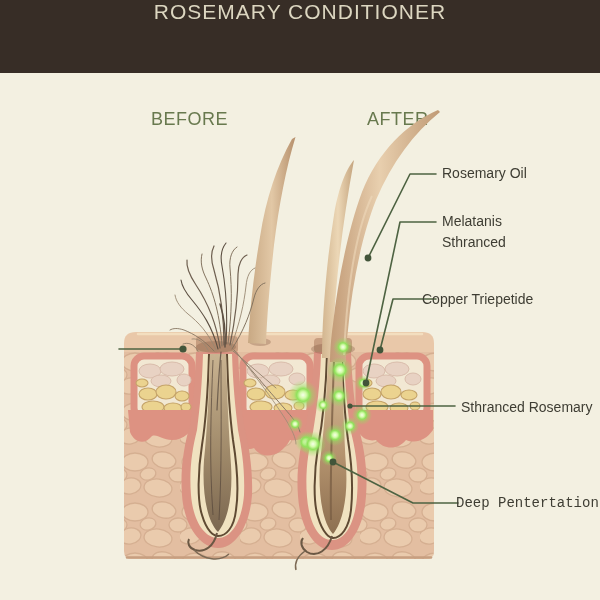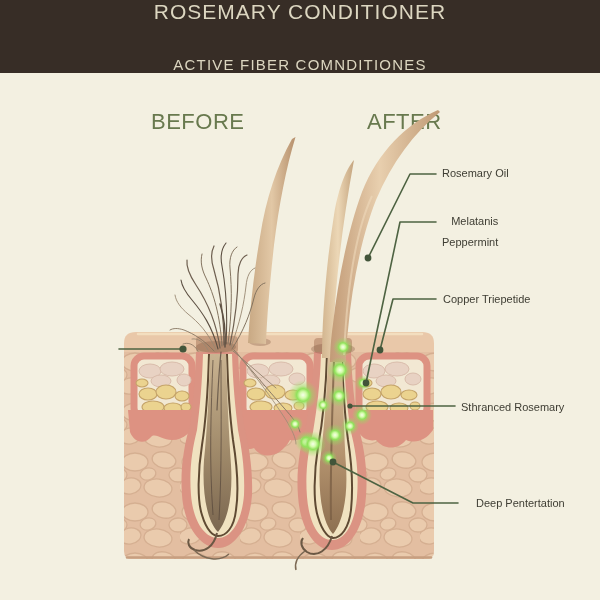--- a/index.html
+++ b/index.html
@@ -4,41 +4,40 @@
 <style>
   :root{
     --background:#f3f0e1; --header-bg:#372d26; --header-text:#dcd6c0;
     --compare-label:#68794e; --annotation-text:#3e3d33;
     --leader-line:#4e6342; --leader-dot:#42553a;
   }
   html,body{margin:0;padding:0;background:#fff;}
   .stage{position:relative;width:600px;height:600px;background:var(--background);
     overflow:hidden;font-family:"Liberation Sans",sans-serif;}
   .header{position:absolute;left:0;top:0;width:600px;height:73px;background:var(--header-bg);
-    display:flex;flex-direction:column;align-items:center;justify-content:space-between;gap:3px;}
+    display:flex;flex-direction:column;align-items:center;justify-content:flex-start;gap:3px;}
   .header .title{color:var(--header-text);font-size:21px;letter-spacing:1px;font-weight:400;}
   .header .subtitle{color:var(--header-text);font-size:15px;letter-spacing:1.2px;font-weight:400;}
-  .compare{position:absolute;top:109px;font-size:22px;color:var(--compare-label);letter-spacing:.5px;}
+  .compare{position:absolute;top:109px;font-size:18px;color:var(--compare-label);letter-spacing:.5px;}
   .compare.before{left:151px;} .compare.after{left:367px;}
-  .ann{position:absolute;color:var(--annotation-text);font-size:11px;line-height:21px;white-space:nowrap;text-align:right;}
+  .ann{position:absolute;color:var(--annotation-text);font-size:14px;line-height:21px;white-space:nowrap;}
   .ann-rosemary{left:442px;top:163px;} .ann-melatonin{left:442px;top:211px;}
-  .ann-copper{left:443px;top:289px;} .ann-elastic{left:461px;top:397px;}
-  .ann-deep{left:476px;top:493px;}
+  .ann-copper{left:422px;top:289px;} .ann-elastic{left:461px;top:397px;}
+  .ann-deep{left:456px;top:493px;font-family:Liberation Mono, monospace;}
   svg.scene{position:absolute;left:0;top:0;}
   .leader{stroke:var(--leader-line);stroke-width:1.6;fill:none;stroke-linecap:round;stroke-linejoin:round;}
   .leader-dot{fill:var(--leader-dot);}
 </style>
 </head>
 <body>
 
 <div class="stage">
 
   <div class="header">
     <div class="title">ROSEMARY CONDITIONER</div>
-    <div class="subtitle">ACTIVE FIBER COMNDITIONES</div>
   </div>
 
   <div class="compare before">BEFORE</div>
   <div class="compare after">AFTER</div>
 
   <svg class="scene" width="600" height="600" viewBox="0 0 600 600">
     <defs>
       <linearGradient id="gradHair" x1="0" y1="0" x2="1" y2="0">
         <stop offset="0" stop-color="#c29b77"></stop>
           <stop offset="0.45" stop-color="#e8cfae"></stop>
@@ -242,21 +241,21 @@
       <polyline class="leader" points="119,349 183,349"></polyline>
       <circle class="leader-dot" cx="183" cy="349" r="3.6"></circle>
     </g>
   </svg>
 
   <div class="ann ann-rosemary">
     <div>Rosemary Oil</div>
   </div>
   <div class="ann ann-melatonin">
     <div>Melatanis</div>
-    <div>Peppermint</div>
+    <div>Sthranced</div>
   </div>
   <div class="ann ann-copper">
     <div>Copper Triepetide</div>
   </div>
   <div class="ann ann-elastic">
     <div>Sthranced Rosemary</div>
   </div>
   <div class="ann ann-deep">
     <div>Deep Pentertation</div>
   </div>

